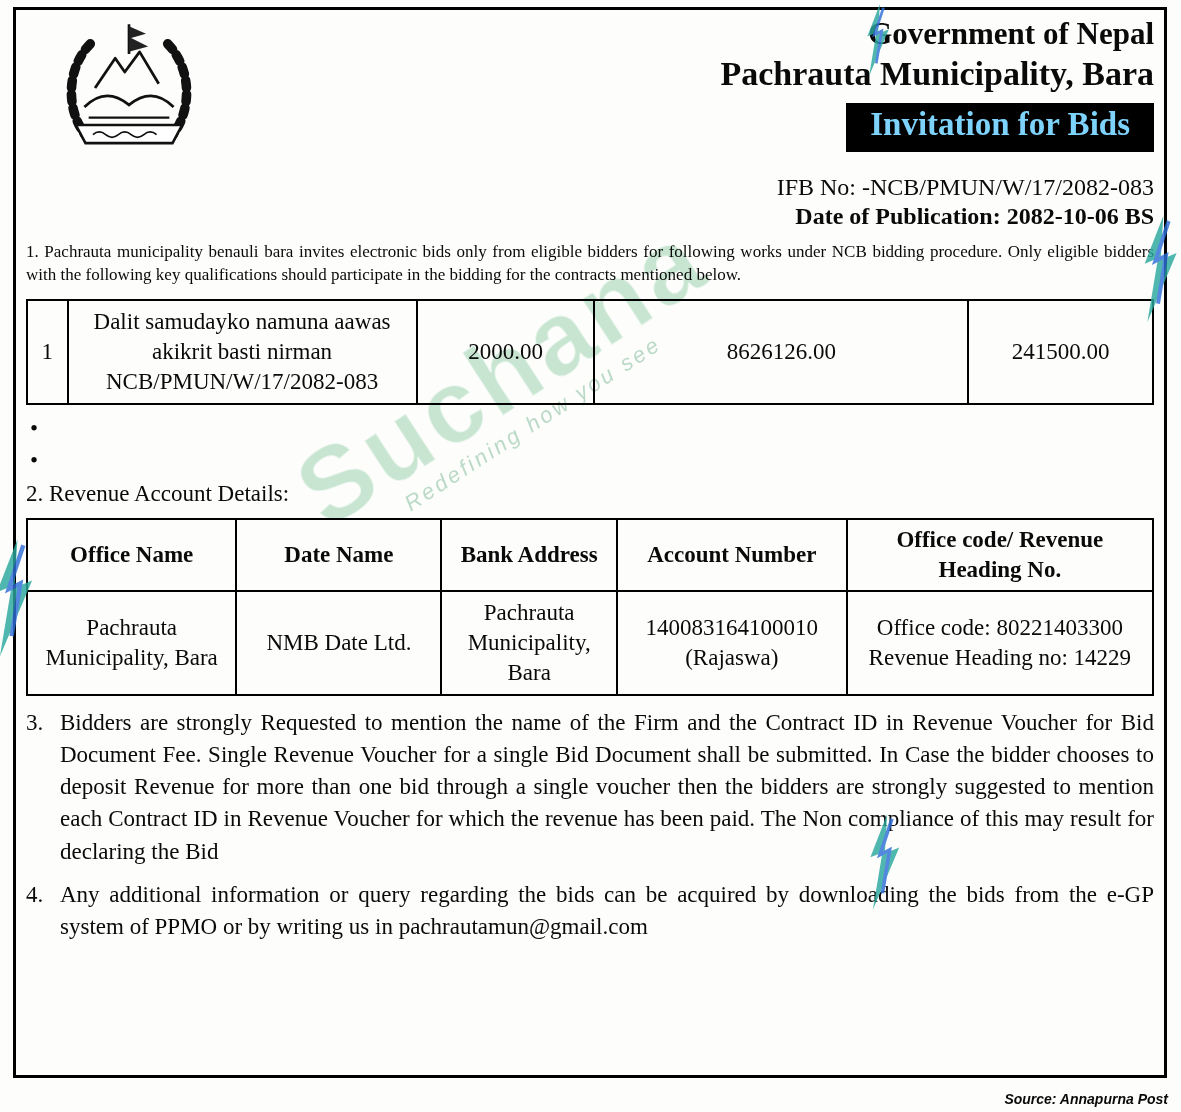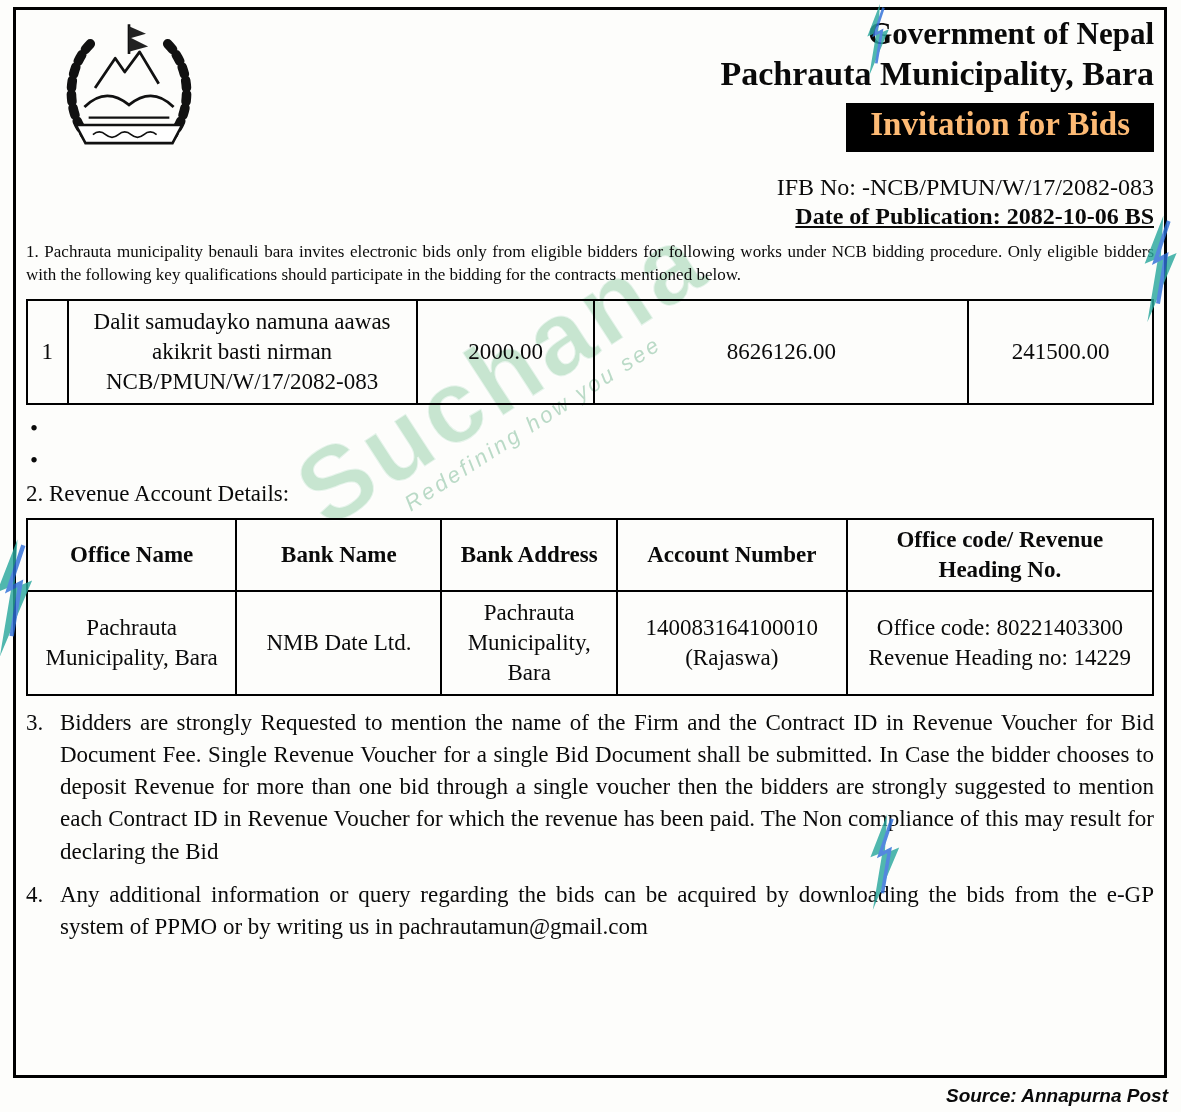--- a/index.html
+++ b/index.html
@@ -25,25 +25,25 @@
     font-size:22px;font-style:italic;letter-spacing:3px;margin-top:-14px;
     color:rgba(150,200,170,0.65);
   }
   .bolt{position:absolute;z-index:3;pointer-events:none;opacity:.82;}
   
   .head{position:relative;text-align:right;padding-top:6px;z-index:1;}
   .logo{position:absolute;left:28px;top:10px;width:150px;height:138px;}
   .t1{font-size:31px;font-weight:bold;line-height:1.15;}
   .t2{font-size:34px;font-weight:bold;line-height:1.2;margin-top:2px;}
   .banner{
-    display:inline-block;background:#000;color:#fdba74;font-size:33px;font-weight:bold;
+    display:inline-block;background:#000;color:#7dd3fc;font-size:33px;font-weight:bold;
     padding:2px 24px 7px;margin-top:9px;line-height:1.2;
   }
   .ifb{font-size:24px;font-weight:normal;margin-top:22px;}
-  .pub{font-size:24px;font-weight:bold;margin-top:2px;text-decoration:underline;}
+  .pub{font-size:24px;font-weight:bold;margin-top:2px;}
   
   .intro{font-size:17px;line-height:1.38;text-align:justify;margin:10px 0 12px;position:relative;z-index:1;}
   table{width:100%;border-collapse:collapse;position:relative;z-index:1;background:transparent;table-layout:fixed;}
   .t th,.t td{border:2px solid #000;text-align:center;vertical-align:middle;font-size:23px;padding:5px 8px;line-height:1.3;}
   .t th{font-weight:bold;}
   .bid col.c1{width:3.6%;} .bid col.c2{width:31%;} .bid col.c3{width:15.8%;}
   .bid col.c4{width:33.2%;} .bid col.c5{width:16.4%;}
   .bid td{height:92px;}
   .rev col.c1{width:18.6%;} .rev col.c2{width:18.2%;} .rev col.c3{width:15.6%;}
   .rev col.c4{width:20.4%;} .rev col.c5{width:27.2%;}
@@ -51,21 +51,21 @@
   .rev td{height:92px;}
   .bullets{margin:8px 0 2px;position:relative;z-index:1;}
   .bullet{display:flex;gap:14px;font-size:23px;line-height:1.38;padding-left:4px;}
   .bullet .dot{flex:none;width:12px;}
   .sec2{font-size:23px;line-height:1.38;margin:2px 0 8px;position:relative;z-index:1;}
   .numpara{display:flex;font-size:23px;line-height:1.40;margin-top:11px;position:relative;z-index:1;}
   .numpara .n{flex:none;width:34px;}
   .numpara .txt{flex:1;text-align:justify;}
   .source{
     position:absolute;right:13px;bottom:5px;font-family:"Liberation Sans", sans-serif;
-    font-style:italic;font-weight:bold;font-size:19px;z-index:2;
+    font-style:italic;font-weight:bold;font-size:14px;z-index:2;
   }
 </style>
 </head>
 <body>
 
 <svg class="bolt" style="left:862px;top:4px;" width="34" height="72" viewBox="0 0 30 80">
   <path d="M16 0 L2 36 L12 32 L4 80 L26 28 L14 33 Z" fill="#2ba89e"></path>
   <path d="M20 4 L10 34 L18 30 L12 66" stroke="#2f6fd8" stroke-width="3" fill="none"></path>
 </svg>
 <svg class="bolt" style="left:1142px;top:208px;" width="40" height="122" viewBox="0 0 30 80">
@@ -150,21 +150,21 @@
     <colgroup>
         <col class="c1">
         <col class="c2">
         <col class="c3">
         <col class="c4">
         <col class="c5">
       </colgroup>
     <tbody>
         <tr>
       <th>Office Name</th>
-      <th>Bank Name</th>
+      <th>Date Name</th>
       <th>Bank Address</th>
       <th>Account Number</th>
       <th>Office code/ Revenue Heading No.</th>
     </tr>
     <tr>
       <td>Pachrauta Municipality, Bara</td>
       <td>NMB Date Ltd.</td>
       <td>Pachrauta Municipality, Bara</td>
       <td>140083164100010 (Rajaswa)</td>
       <td>Office code: 80221403300 Revenue Heading no: 14229</td>

